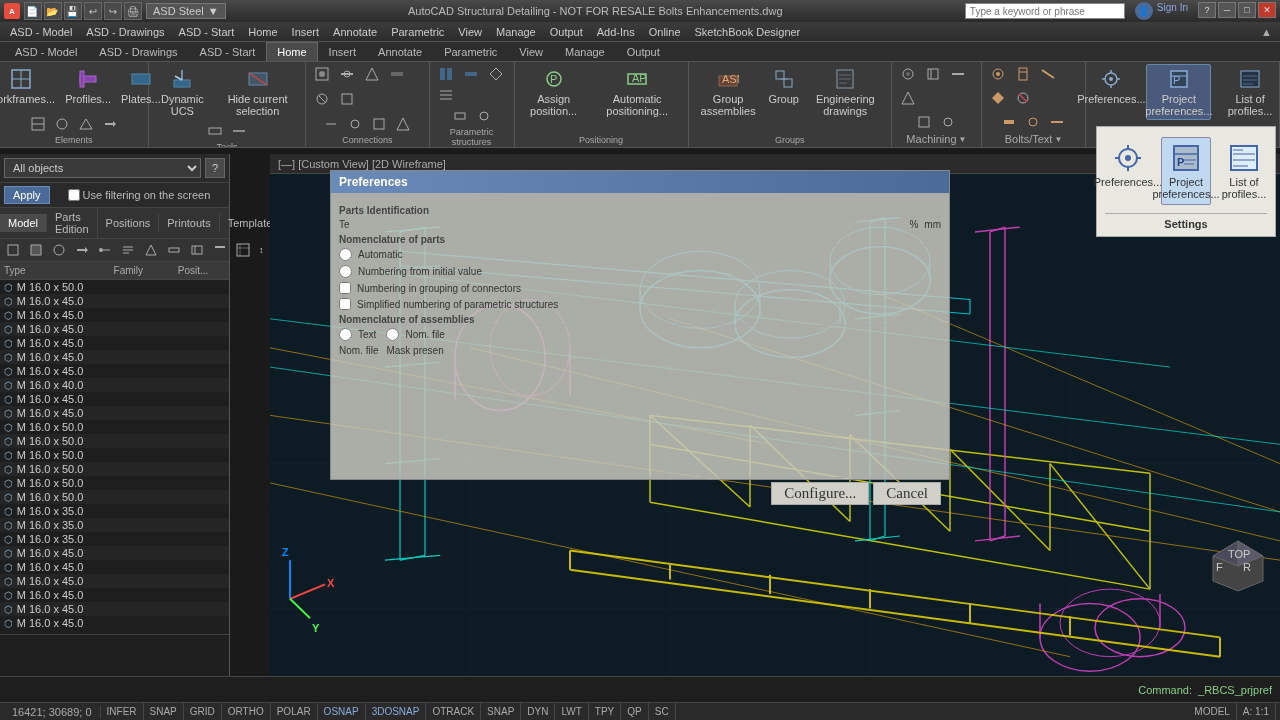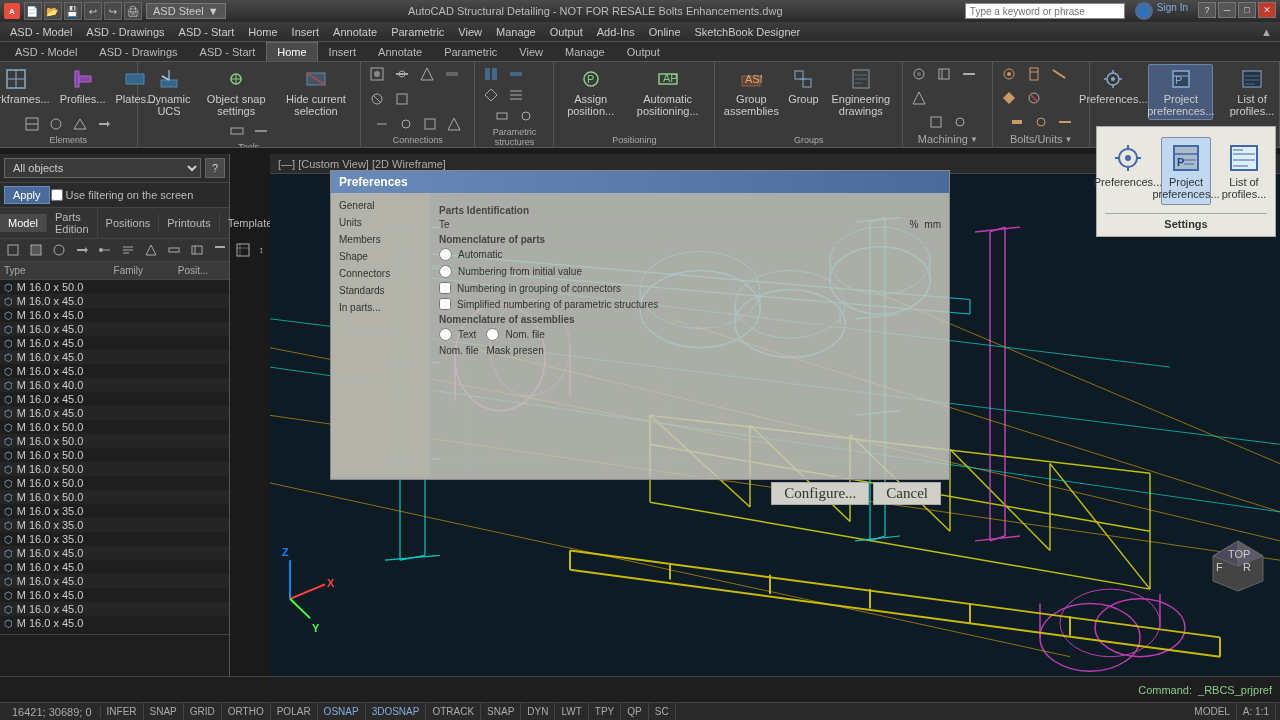--- a/index.html
+++ b/index.html
@@ -190,21 +190,21 @@
       border: 1px solid #666;
       color: #ccc;
       display: flex; align-items: center; justify-content: center;
       cursor: pointer; font-size: 11px;
     }
 
     #apply-row {
       display: flex;
       align-items: center;
       padding: 3px 4px;
-      gap: 1px;
+      gap: 18px;
       border-bottom: 1px solid #444;
     }
     .apply-btn {
       background: #4a6a9a;
       border: 1px solid #6a8aba;
       color: white;
       padding: 2px 8px;
       cursor: pointer;
       font-size: 11px;
     }
@@ -605,30 +605,20 @@
               <rect x="3" y="12" width="16" height="7" fill="#336688" stroke="#5588aa" stroke-width="1"></rect>
               <line x1="11" y1="2" x2="11" y2="12" stroke="#88aacc" stroke-width="1.5"></line>
               <line x1="4" y1="8" x2="11" y2="12" stroke="#aaccee" stroke-width="1.5"></line>
             </svg>
         </div>
         <span>Dynamic UCS</span>
       </div>
       <div class="ribbon-btn">
         <div class="icon">
           <svg viewBox="0 0 22 22" fill="none">
-              <circle cx="11" cy="11" r="5" stroke="#88cc88" stroke-width="1.5"></circle>
-              <line x1="11" y1="6" x2="11" y2="16" stroke="#88cc88" stroke-width="1"></line>
-              <line x1="6" y1="11" x2="16" y2="11" stroke="#88cc88" stroke-width="1"></line>
-            </svg>
-        </div>
-        <span>Object snap settings</span>
-      </div>
-      <div class="ribbon-btn">
-        <div class="icon">
-          <svg viewBox="0 0 22 22" fill="none">
               <rect x="2" y="5" width="18" height="12" fill="#445566" stroke="#6688aa" stroke-width="1"></rect>
               <line x1="2" y1="5" x2="20" y2="17" stroke="#cc4444" stroke-width="1.5"></line>
             </svg>
         </div>
         <span>Hide current selection</span>
       </div>
     </div>
     <div style="display:flex;gap:2px;margin-top:2px;">
       <div class="ribbon-btn-small">
           <svg width="14" height="14" viewBox="0 0 14 14" fill="none">
@@ -891,21 +881,21 @@
             <circle cx="7" cy="7" r="4" stroke="#cc9966"></circle>
           </svg>
         </div>
       <div class="ribbon-btn-small">
           <svg width="14" height="14" viewBox="0 0 14 14" fill="none">
             <line x1="1" y1="7" x2="13" y2="7" stroke="#cc9966" stroke-width="2"></line>
           </svg>
         </div>
     </div>
     <div class="ribbon-group-label" style="display:flex;align-items:center;gap:2px;">
-      <span>Bolts/Units</span>
+      <span>Bolts/Text</span>
       <span style="font-size:8px;">▼</span>
     </div>
   </div>
 
   <div style="flex:1;"></div>
 
   <div class="ribbon-group" style="min-width:190px;background:#3a3a3a;">
     <div class="ribbon-group-content">
       <div class="ribbon-btn" style="min-width:50px;">
         <div class="icon">
@@ -1328,29 +1318,20 @@
         <text x="35" y="35" fill="#ccc" font-size="7">R</text>
         <text x="8" y="35" fill="#ccc" font-size="7">F</text>
       </svg>
     </div>
   </div>
 </div>
 
 <div id="pref-dialog">
   <div id="pref-dialog-title">Preferences</div>
   <div id="pref-dialog-body">
-    <div id="pref-sidebar">
-      <div class="pref-item">General</div>
-      <div class="pref-item">Units</div>
-      <div class="pref-item">Members</div>
-      <div class="pref-item">Shape</div>
-      <div class="pref-item">Connectors</div>
-      <div class="pref-item">Standards</div>
-      <div class="pref-item">In parts...</div>
-    </div>
     <div id="pref-content">
       <div class="pref-section">Parts Identification</div>
       <div class="pref-row">
         <span class="pref-label">Te</span>
         <span class="pref-label" style="flex:1;text-align:right;">%</span>
         <span class="pref-label">mm</span>
       </div>
       <div class="pref-section">Nomenclature of parts</div>
       <div class="pref-row">
         <input type="radio" name="auto" style="">

